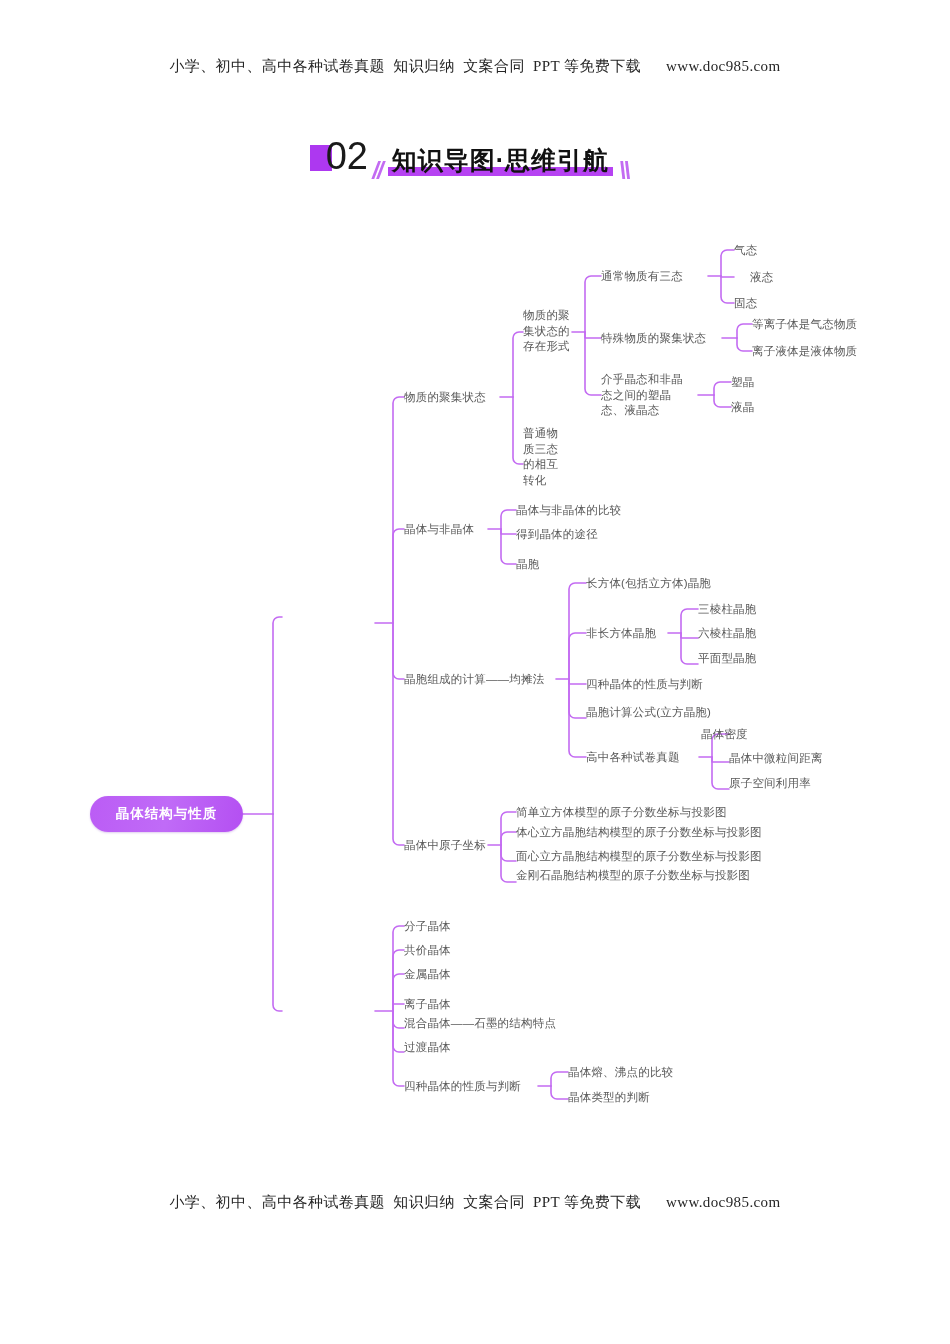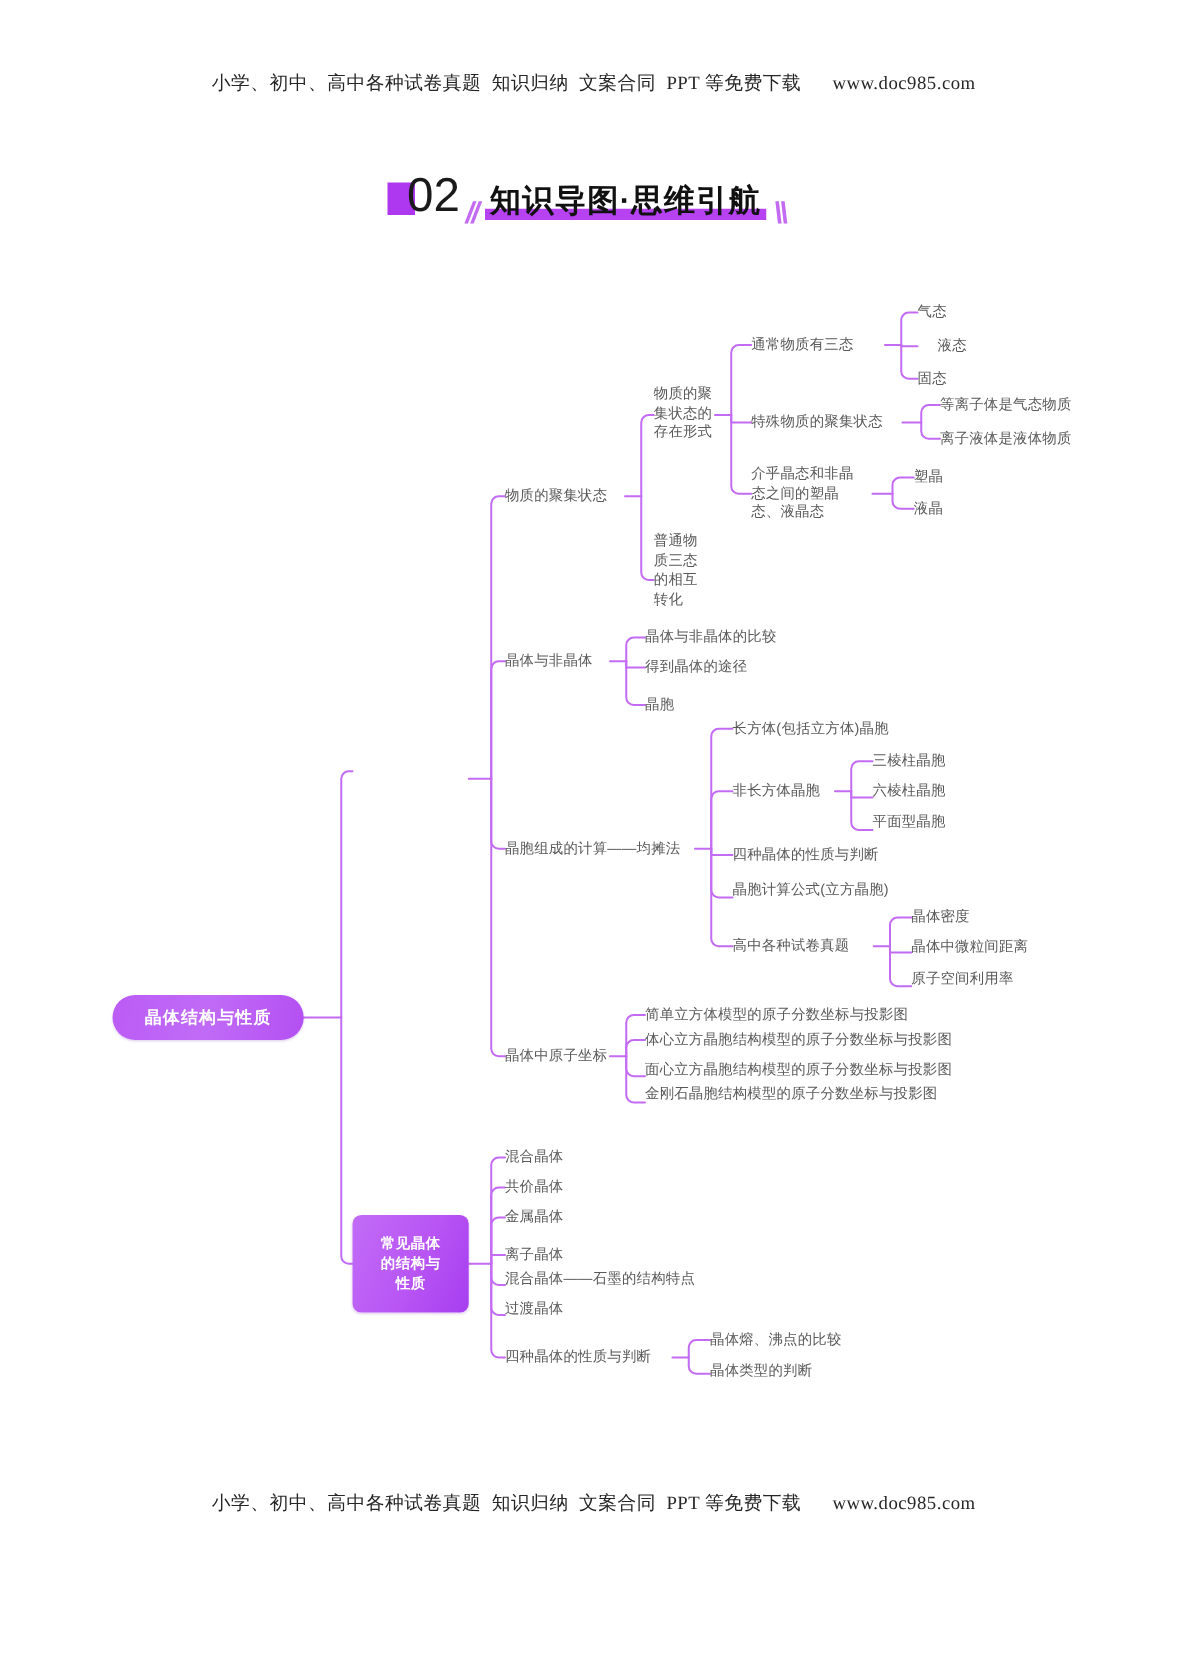--- a/index.html
+++ b/index.html
@@ -216,23 +216,20 @@
 
         <path d="M538 1086 H551"></path>
         <path d="M551 1086 V1078 a6 6 0 0 1 6 -6 H568"></path>
         <path d="M551 1086 V1093 a6 6 0 0 0 6 6 H568"></path>
       </g>
     </svg>
 
     <div class="rootnode" style="left:90px;top:796px;width:153px;height:36px;">晶体结构与性质</div>
 
 
-    <div class="branchnode" style="left:282px;top:972px;width:93px;height:78px;">常见晶体
-的结构与
-性质</div>
 
     <div class="node" style="left:404px;top:390px;">物质的聚集状态</div>
     <div class="node" style="left:404px;top:522px;">晶体与非晶体</div>
     <div class="node" style="left:404px;top:672px;">晶胞组成的计算——均摊法</div>
     <div class="node" style="left:404px;top:838px;">晶体中原子坐标</div>
 
     <div class="node" style="left:523px;top:308px;">物质的聚
 集状态的
 存在形式</div>
     <div class="node" style="left:523px;top:426px;">普通物
@@ -263,30 +260,30 @@
     <div class="node" style="left:586px;top:576px;">长方体(包括立方体)晶胞</div>
     <div class="node" style="left:586px;top:626px;">非长方体晶胞</div>
     <div class="node" style="left:586px;top:677px;">四种晶体的性质与判断</div>
     <div class="node" style="left:586px;top:705px;">晶胞计算公式(立方晶胞)</div>
     <div class="node" style="left:586px;top:750px;">高中各种试卷真题</div>
 
     <div class="node" style="left:698px;top:602px;">三棱柱晶胞</div>
     <div class="node" style="left:698px;top:626px;">六棱柱晶胞</div>
     <div class="node" style="left:698px;top:651px;">平面型晶胞</div>
 
-    <div class="node" style="left:729px;top:727px;font-family:Liberation Serif, serif;">晶体密度</div>
+    <div class="node" style="left:701px;top:727px;font-family:Liberation Serif, serif;">晶体密度</div>
     <div class="node" style="left:729px;top:751px;">晶体中微粒间距离</div>
     <div class="node" style="left:729px;top:776px;">原子空间利用率</div>
 
     <div class="node" style="left:516px;top:805px;">简单立方体模型的原子分数坐标与投影图</div>
     <div class="node" style="left:516px;top:825px;">体心立方晶胞结构模型的原子分数坐标与投影图</div>
     <div class="node" style="left:516px;top:849px;">面心立方晶胞结构模型的原子分数坐标与投影图</div>
     <div class="node" style="left:516px;top:868px;">金刚石晶胞结构模型的原子分数坐标与投影图</div>
 
-    <div class="node" style="left:404px;top:919px;">混合晶体</div>
+    <div class="node" style="left:404px;top:919px;">分子晶体</div>
     <div class="node" style="left:404px;top:943px;">共价晶体</div>
     <div class="node" style="left:404px;top:967px;">金属晶体</div>
     <div class="node" style="left:404px;top:997px;">离子晶体</div>
     <div class="node" style="left:404px;top:1016px;">混合晶体——石墨的结构特点</div>
     <div class="node" style="left:404px;top:1040px;">过渡晶体</div>
     <div class="node" style="left:404px;top:1079px;">四种晶体的性质与判断</div>
 
     <div class="node" style="left:568px;top:1065px;">晶体熔、沸点的比较</div>
     <div class="node" style="left:568px;top:1090px;">晶体类型的判断</div>
 

